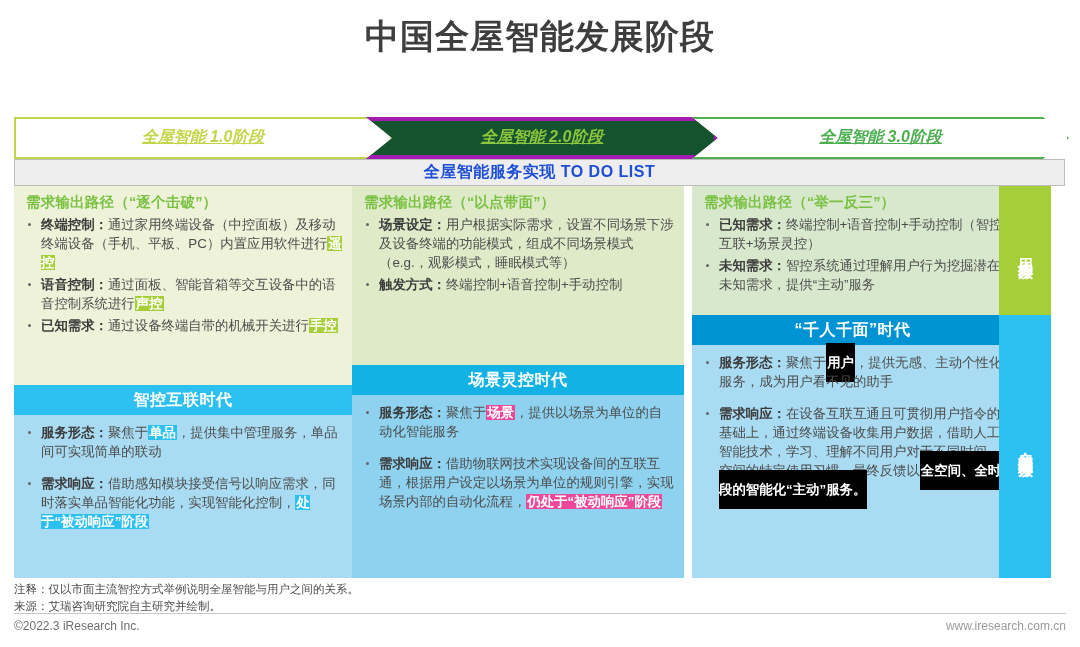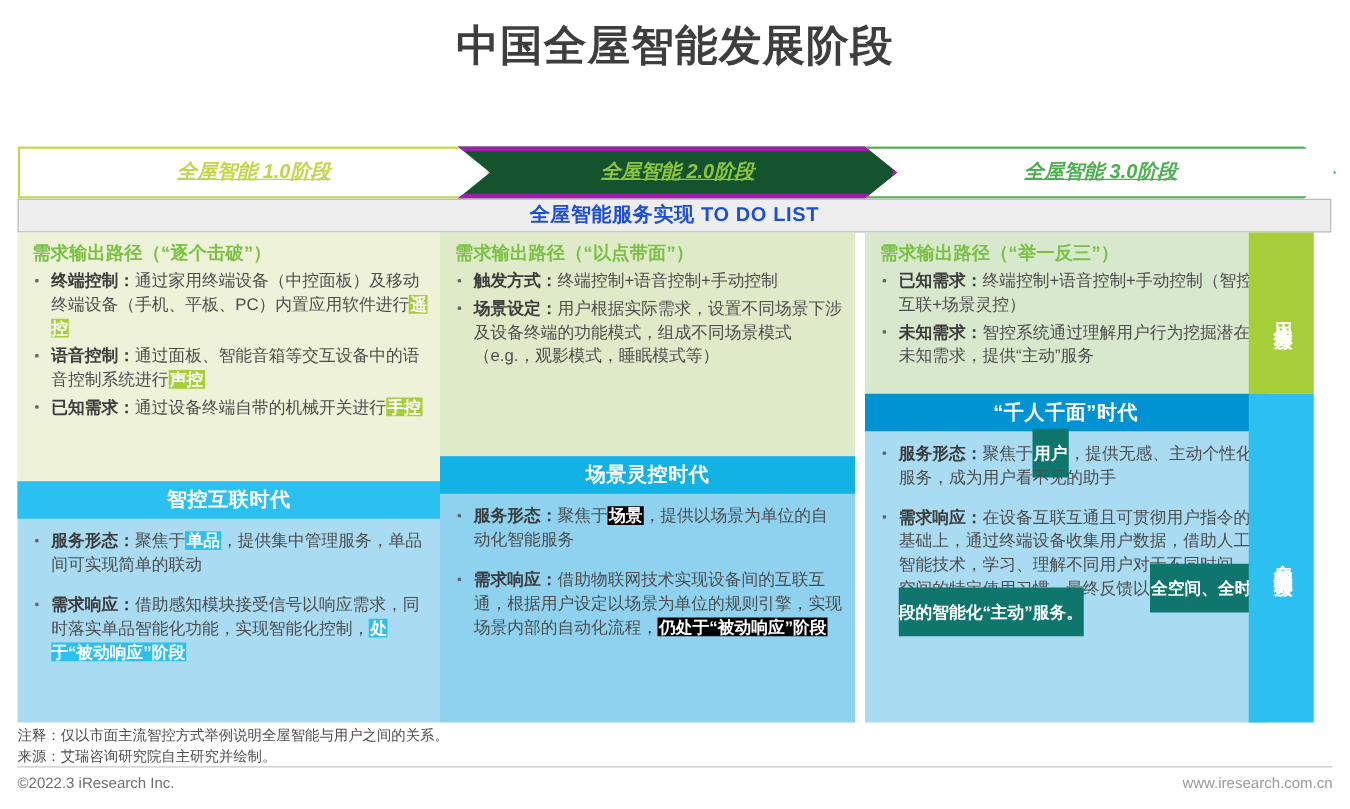--- a/index.html
+++ b/index.html
@@ -94,22 +94,22 @@
     font-size:13.4px;line-height:1.42;color:#4d4d4d;
   }
   ul.bl li:before{
     content:"";position:absolute;left:4px;top:8px;
     width:3px;height:3px;background:#666;border-radius:50%;
   }
   ul.bl.spaced li{margin-bottom:13px;}
   .b{font-weight:bold;color:#3c3c3c;}
   .hl-g{background:#a6ce39;color:#ffffff;font-weight:bold;padding:0 1px;}
   .hl-b{background:#2cc0f0;color:#ffffff;font-weight:bold;padding:0 1px;}
-  .hl-b2{background:#000000;color:#ffffff;font-weight:bold;padding:0 1px;}
-  .hl-b3{background:#0f766e;color:#ffffff;font-weight:bold;padding:12px 1px;}
+  .hl-b2{background:#ec4899;color:#ffffff;font-weight:bold;padding:0 1px;}
+  .hl-b3{background:#000000;color:#ffffff;font-weight:bold;padding:12px 1px;}
 
   
   .vtabs{position:absolute;left:999px;top:186px;width:52px;height:392px;}
   .vtab{
     position:absolute;left:0;width:52px;
     display:flex;align-items:center;justify-content:center;
     color:#ffffff;font-weight:bold;font-size:15px;
     writing-mode:vertical-rl;text-orientation:upright;
     letter-spacing:2px;
   }
@@ -162,22 +162,22 @@
             <li><span class="b">需求响应：</span><span>借助感知模块接受信号以响应需求，同时落实单品智能化功能，实现智能化控制，</span><span class="hl-b">处于“被动响应”阶段</span></li>
           </ul>
         </div>
       </div>
     </div>
 
     <div class="col col2 c2">
       <div class="greenpart">
         <div class="path-head">需求输出路径（“以点带面”）</div>
         <ul class="bl">
+          <li><span class="b">场景设定：</span><span>用户根据实际需求，设置不同场景下涉及设备终端的功能模式，组成不同场景模式（e.g.，观影模式，睡眠模式等）</span></li>
           <li><span class="b">触发方式：</span><span>终端控制+语音控制+手动控制</span></li>
-          <li><span class="b">场景设定：</span><span>用户根据实际需求，设置不同场景下涉及设备终端的功能模式，组成不同场景模式（e.g.，观影模式，睡眠模式等）</span></li>
         </ul>
       </div>
       <div class="bluepart">
         <div class="era-head">场景灵控时代</div>
         <div class="blue-body">
           <ul class="bl spaced">
             <li><span class="b">服务形态：</span><span>聚焦于</span><span class="hl-b2">场景</span><span>，提供以场景为单位的自动化智能服务</span></li>
             <li><span class="b">需求响应：</span><span>借助物联网技术实现设备间的互联互通，根据用户设定以场景为单位的规则引擎，实现场景内部的自动化流程，</span><span class="hl-b2">仍处于“被动响应”阶段</span></li>
           </ul>
         </div>

